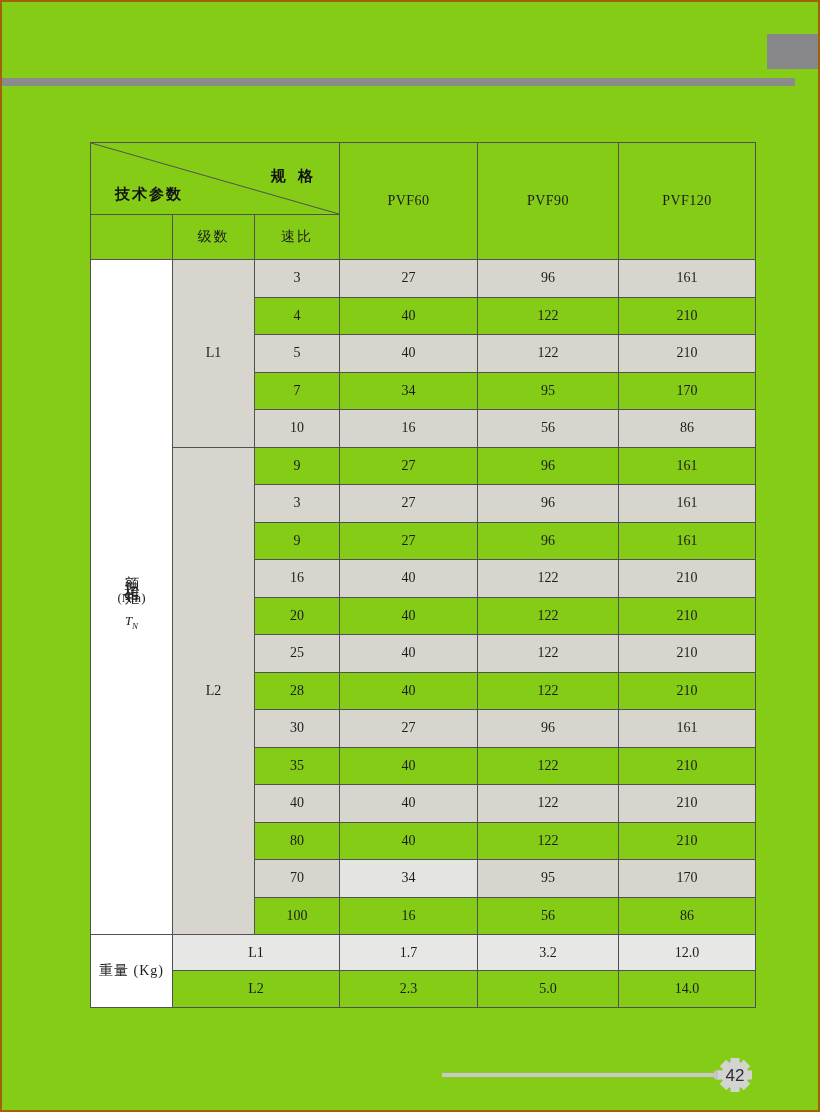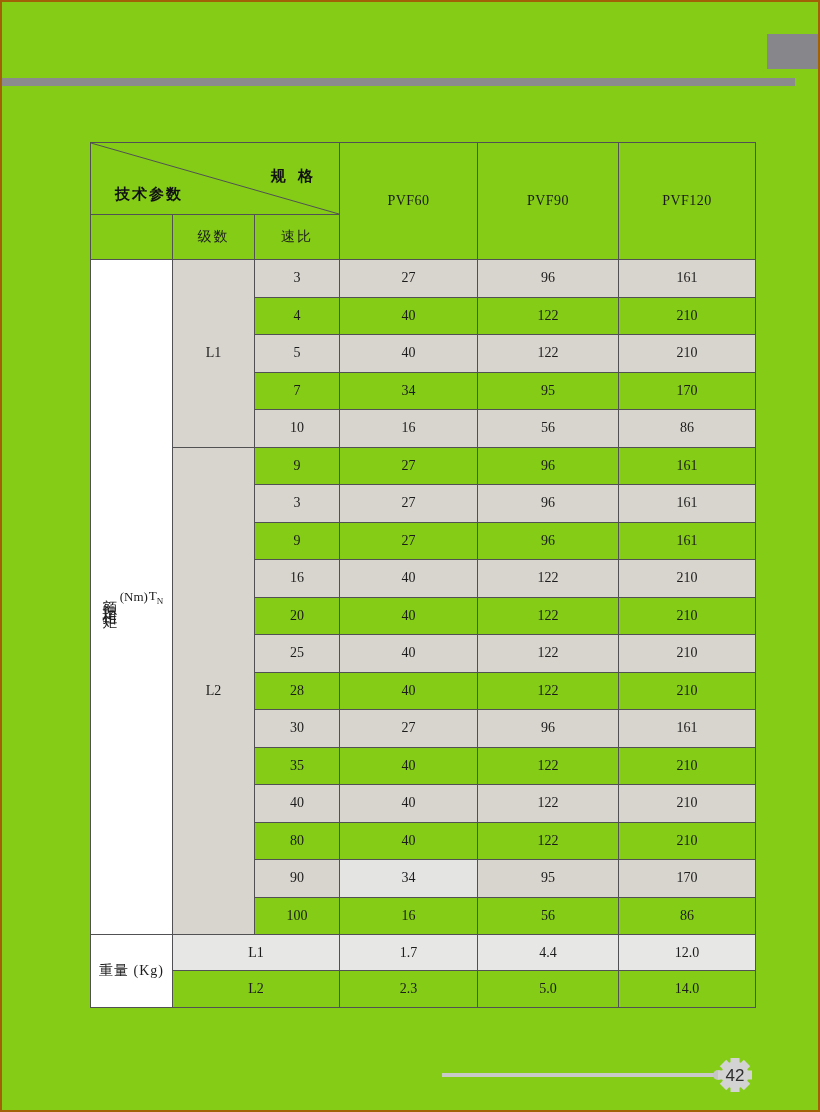--- a/index.html
+++ b/index.html
@@ -60,27 +60,27 @@
     position:absolute;left:24px;bottom:10px;
     font-family:"Liberation Sans",sans-serif;
     font-weight:bold;font-size:15px;letter-spacing:2px;color:#111;
   }
   
   td.shaded{background:#d8d5ce;}
   td.stage{background:#d8d5ce;font-size:14px;}
   td.lightcell{background:#e4e4e3;}
   td.wshade{background:#e7e7e5;}
   td.torque{background:#fff;}
-  .torque-wrap{display:flex;flex-direction:row;align-items:center;justify-content:center;gap:1px;}
+  .torque-wrap{display:flex;flex-direction:column;align-items:center;justify-content:center;gap:7px;}
   .torque-vert{
     writing-mode:vertical-rl;text-orientation:upright;
     letter-spacing:5px;font-size:15px;color:#1c1c1c;
   }
   .torque-unit{font-size:13px;}
-  .torque-sym{font-size:13px;}
+  .torque-sym{font-style:italic;font-size:13px;}
   .torque-sym sub{font-size:9px;}
   td.wlabel{
     font-family:"Liberation Sans",sans-serif;
     font-weight:bold;font-size:14px;letter-spacing:1px;background:#fff;
   }
   
   .footer-art{position:absolute;left:435px;top:1052px;width:330px;height:44px;}
   .gear-num{
     font-family:"Liberation Sans",sans-serif;
     font-size:17px;fill:#2e2e2e;
@@ -222,36 +222,36 @@
           <td class="shaded">122</td>
           <td class="shaded">210</td>
         </tr>
         <tr class="datarow">
           <td>80</td>
           <td>40</td>
           <td>122</td>
           <td>210</td>
         </tr>
         <tr class="datarow">
-          <td class="shaded">90</td>
+          <td class="shaded">70</td>
           <td class="lightcell">34</td>
           <td class="shaded">95</td>
           <td class="shaded">170</td>
         </tr>
         <tr class="datarow">
           <td>100</td>
           <td>16</td>
           <td>56</td>
           <td>86</td>
         </tr>
         <tr class="wrow1">
           <td class="wlabel" rowspan="2">重量 (Kg)</td>
           <td class="wshade" colspan="2">L1</td>
           <td class="wshade">1.7</td>
-          <td class="wshade">4.4</td>
+          <td class="wshade">3.2</td>
           <td class="wshade">12.0</td>
         </tr>
         <tr class="wrow2">
           <td colspan="2">L2</td>
           <td>2.3</td>
           <td>5.0</td>
           <td>14.0</td>
         </tr>
       </tbody>
   </table>

